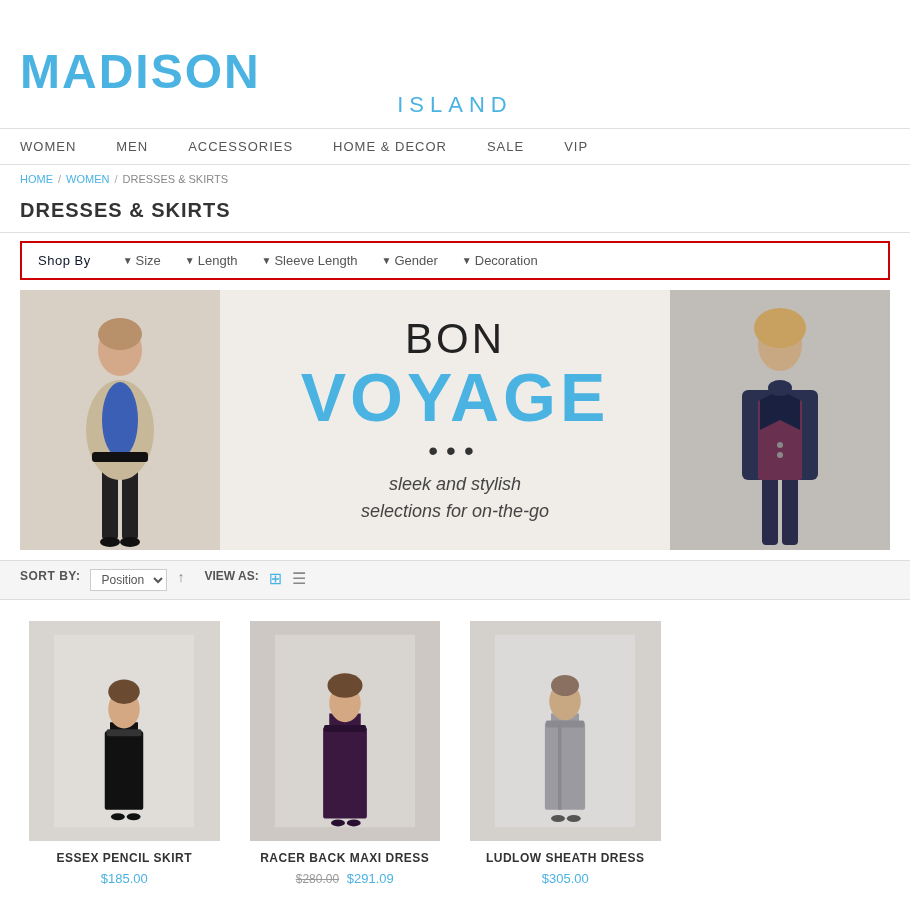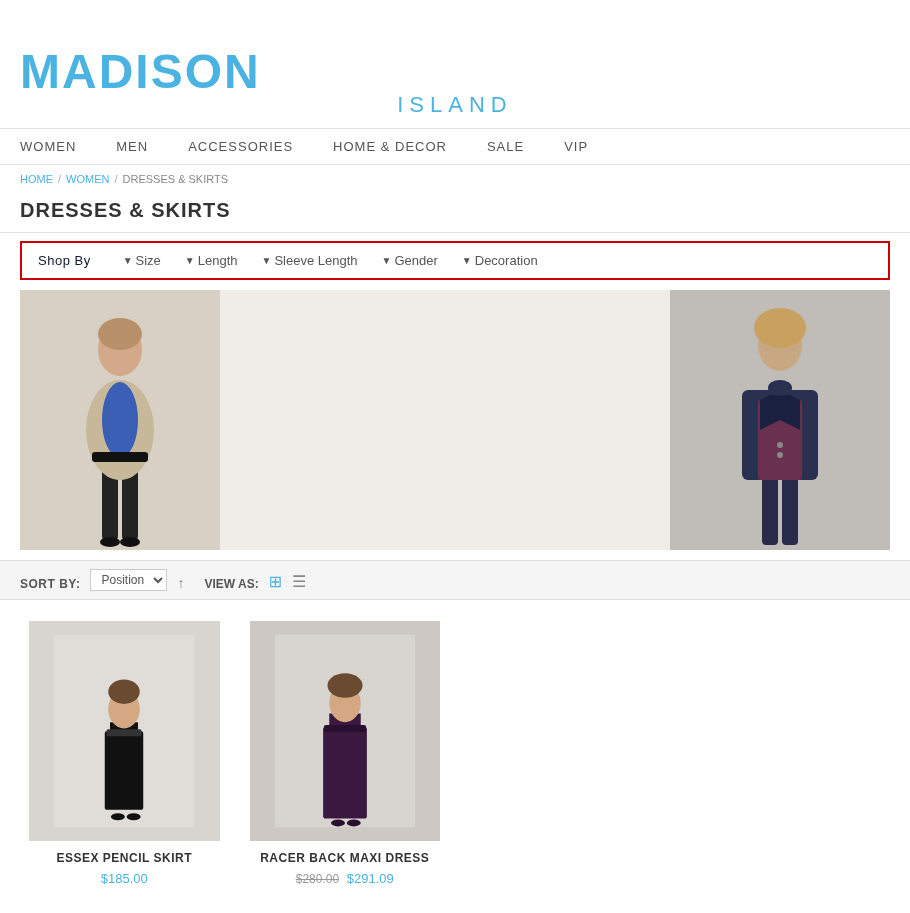--- a/index.html
+++ b/index.html
@@ -32,21 +32,21 @@
     .banner { margin: 10px 20px; background: #f0ede8; height: 260px; display: flex; align-items: center; justify-content: center; position: relative; overflow: hidden; }
     .banner-left-model { position: absolute; left: 0; bottom: 0; width: 200px; height: 260px; background: #d8d0c4; display: flex; align-items: flex-end; justify-content: center; overflow: hidden; }
     .banner-right-model { position: absolute; right: 0; top: 0; width: 220px; height: 260px; background: #c8c4be; display: flex; align-items: flex-start; justify-content: center; overflow: hidden; }
     .banner-center { text-align: center; z-index: 1; }
     .banner-bon { font-size: 42px; font-weight: 400; color: #222; letter-spacing: 3px; }
     .banner-voyage { font-size: 68px; font-weight: 900; color: #4ab3e2; letter-spacing: 4px; line-height: 1; }
     .banner-dots { font-size: 28px; color: #333; letter-spacing: 8px; margin: 4px 0; }
     .banner-tagline { font-size: 18px; color: #444; font-style: italic; line-height: 1.5; }
 
     
-    .sort-bar { background: #f5f5f5; border-top: 1px solid #ddd; border-bottom: 1px solid #ddd; margin: 10px 0 0 0; padding: 8px 20px; display: flex; align-items: flex-end; gap: 10px; }
+    .sort-bar { background: #f5f5f5; border-top: 1px solid #ddd; border-bottom: 1px solid #ddd; margin: 10px 0 0 0; padding: 8px 20px; display: flex; align-items: flex-start; gap: 10px; }
     .sort-label { font-size: 12px; color: #555; font-weight: 600; letter-spacing: 0.5px; }
     .sort-select { font-size: 12px; color: #555; border: 1px solid #ccc; padding: 2px 6px; background: #fff; cursor: pointer; }
     .sort-arrow { font-size: 14px; color: #888; cursor: pointer; }
     .view-label { font-size: 12px; color: #555; font-weight: 600; margin-left: 10px; }
     .view-btn { cursor: pointer; color: #888; font-size: 16px; }
     .view-btn.active { color: #4ab3e2; }
 
     
     .product-grid { display: grid; grid-template-columns: repeat(4, 1fr); gap: 12px; margin: 0 20px; padding-top: 10px; }
     .product-card { padding: 10px 8px; text-align: center; border: 1px solid transparent; }
@@ -126,20 +126,27 @@
 
       <ellipse cx="100" cy="60" rx="22" ry="26" fill="#d4a98a"></ellipse>
 
       <ellipse cx="100" cy="44" rx="22" ry="16" fill="#b8906a"></ellipse>
 
       <ellipse cx="90" cy="252" rx="10" ry="5" fill="#111"></ellipse>
       <ellipse cx="110" cy="252" rx="10" ry="5" fill="#111"></ellipse>
     </svg>
   </div>
 
+  <div class="banner-center">
+    <div class="banner-bon">BON</div>
+    <div class="banner-voyage">VOYAGE</div>
+    <div class="banner-dots">•••</div>
+    <div class="banner-tagline">sleek and stylish</div>
+    <div class="banner-tagline">selections for on-the-go</div>
+  </div>
 
   <div class="banner-right-model">
     <svg viewBox="0 0 220 260" width="220" height="260">
       <rect width="220" height="260" fill="#c0bcb8"></rect>
 
       <rect x="92" y="180" width="16" height="75" fill="#2a2a4a" rx="4"></rect>
       <rect x="112" y="180" width="16" height="75" fill="#2a2a4a" rx="4"></rect>
 
       <rect x="72" y="100" width="76" height="90" fill="#2a3050" rx="6"></rect>
 
@@ -205,15 +212,32 @@
         <ellipse cx="90" cy="215" rx="8" ry="4" fill="#2a1030"></ellipse>
       </svg>
     </div>
     <div class="product-name">RACER BACK MAXI DRESS</div>
     <div class="product-price">
       <span class="product-price-original">$280.00</span>
       <span>$291.09</span>
     </div>
   </div>
 
+  <div class="product-card">
+    <div class="product-image" style="background:#d4d0cc;">
+      <svg viewBox="0 0 160 220" width="140" height="200">
+        <rect width="160" height="220" fill="#dcdad8"></rect>
+        <rect x="57" y="100" width="46" height="100" fill="#9a9aa0" rx="3"></rect>
+        <rect x="64" y="90" width="32" height="18" fill="#9a9aa0"></rect>
+        <ellipse cx="80" cy="76" rx="18" ry="22" fill="#c8a882"></ellipse>
+        <ellipse cx="80" cy="58" rx="16" ry="12" fill="#8a7060"></ellipse>
+        <rect x="58" y="98" width="44" height="8" fill="#8a8a90" rx="2"></rect>
+        <rect x="72" y="100" width="4" height="100" fill="#8a8a8e"></rect>
+        <ellipse cx="72" cy="210" rx="8" ry="4" fill="#555"></ellipse>
+        <ellipse cx="90" cy="210" rx="8" ry="4" fill="#555"></ellipse>
+      </svg>
+    </div>
+    <div class="product-name">LUDLOW SHEATH DRESS</div>
+    <div class="product-price">$305.00</div>
+  </div>
 
 
 </div>
 
 </body></html>

